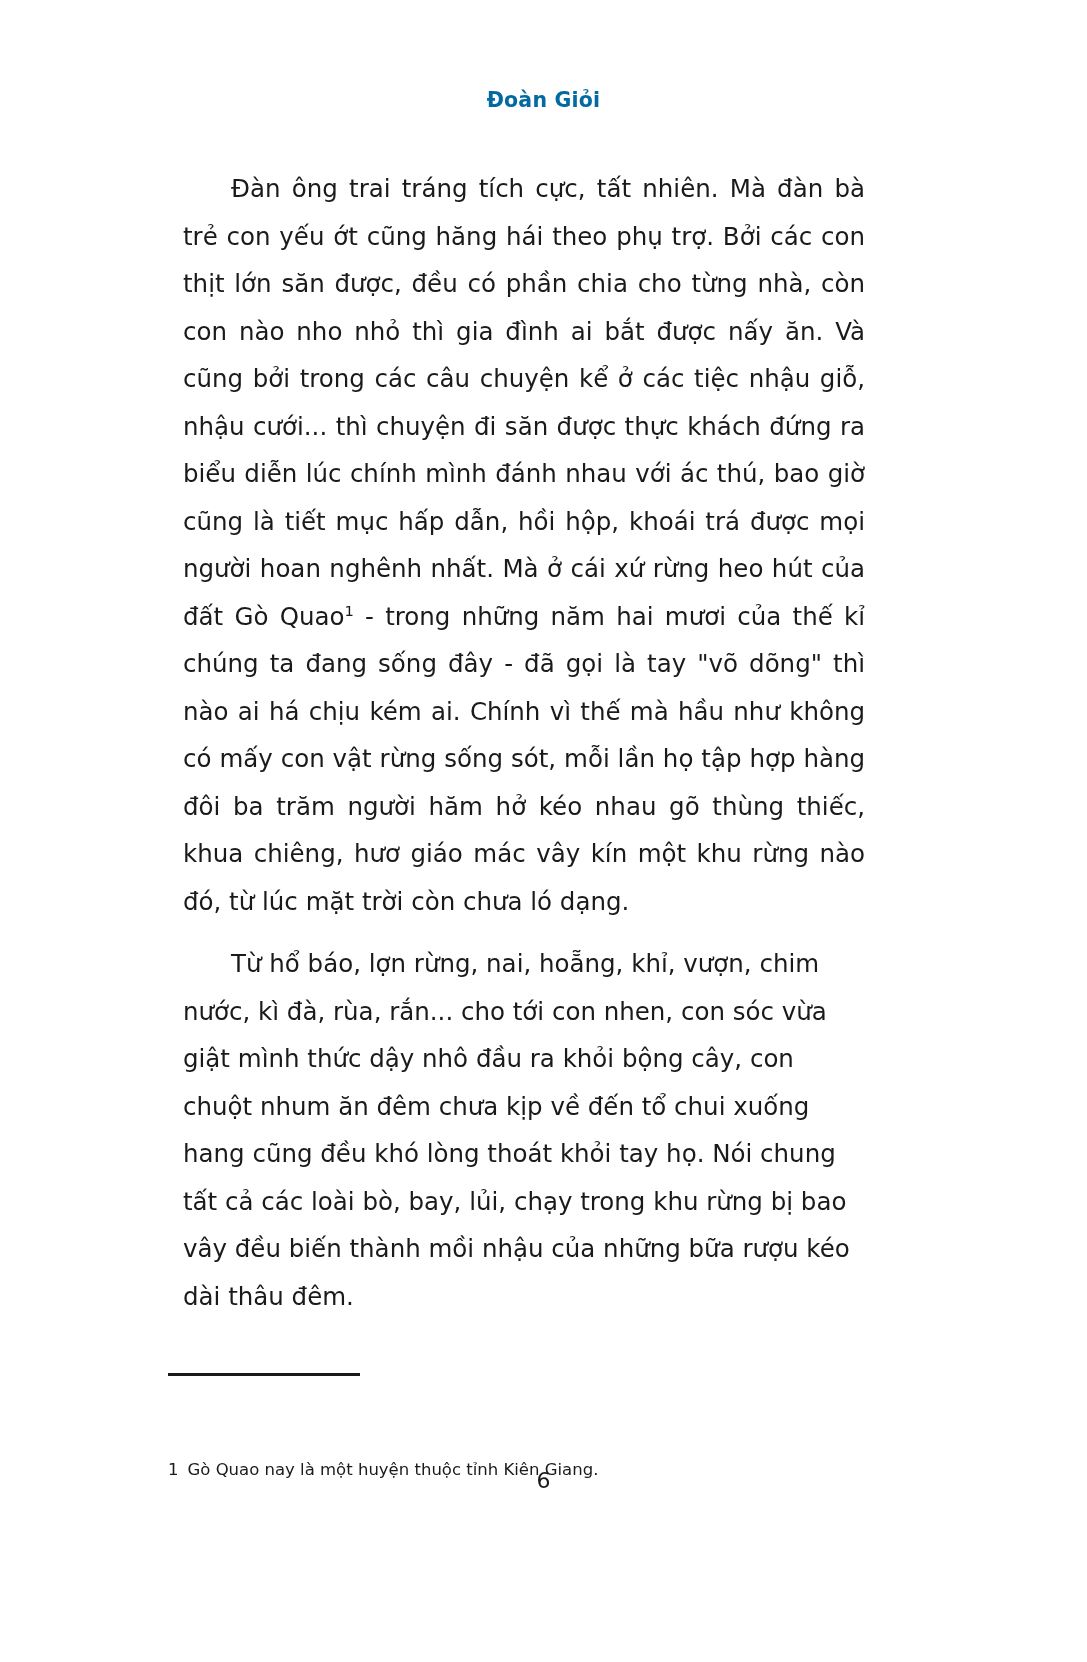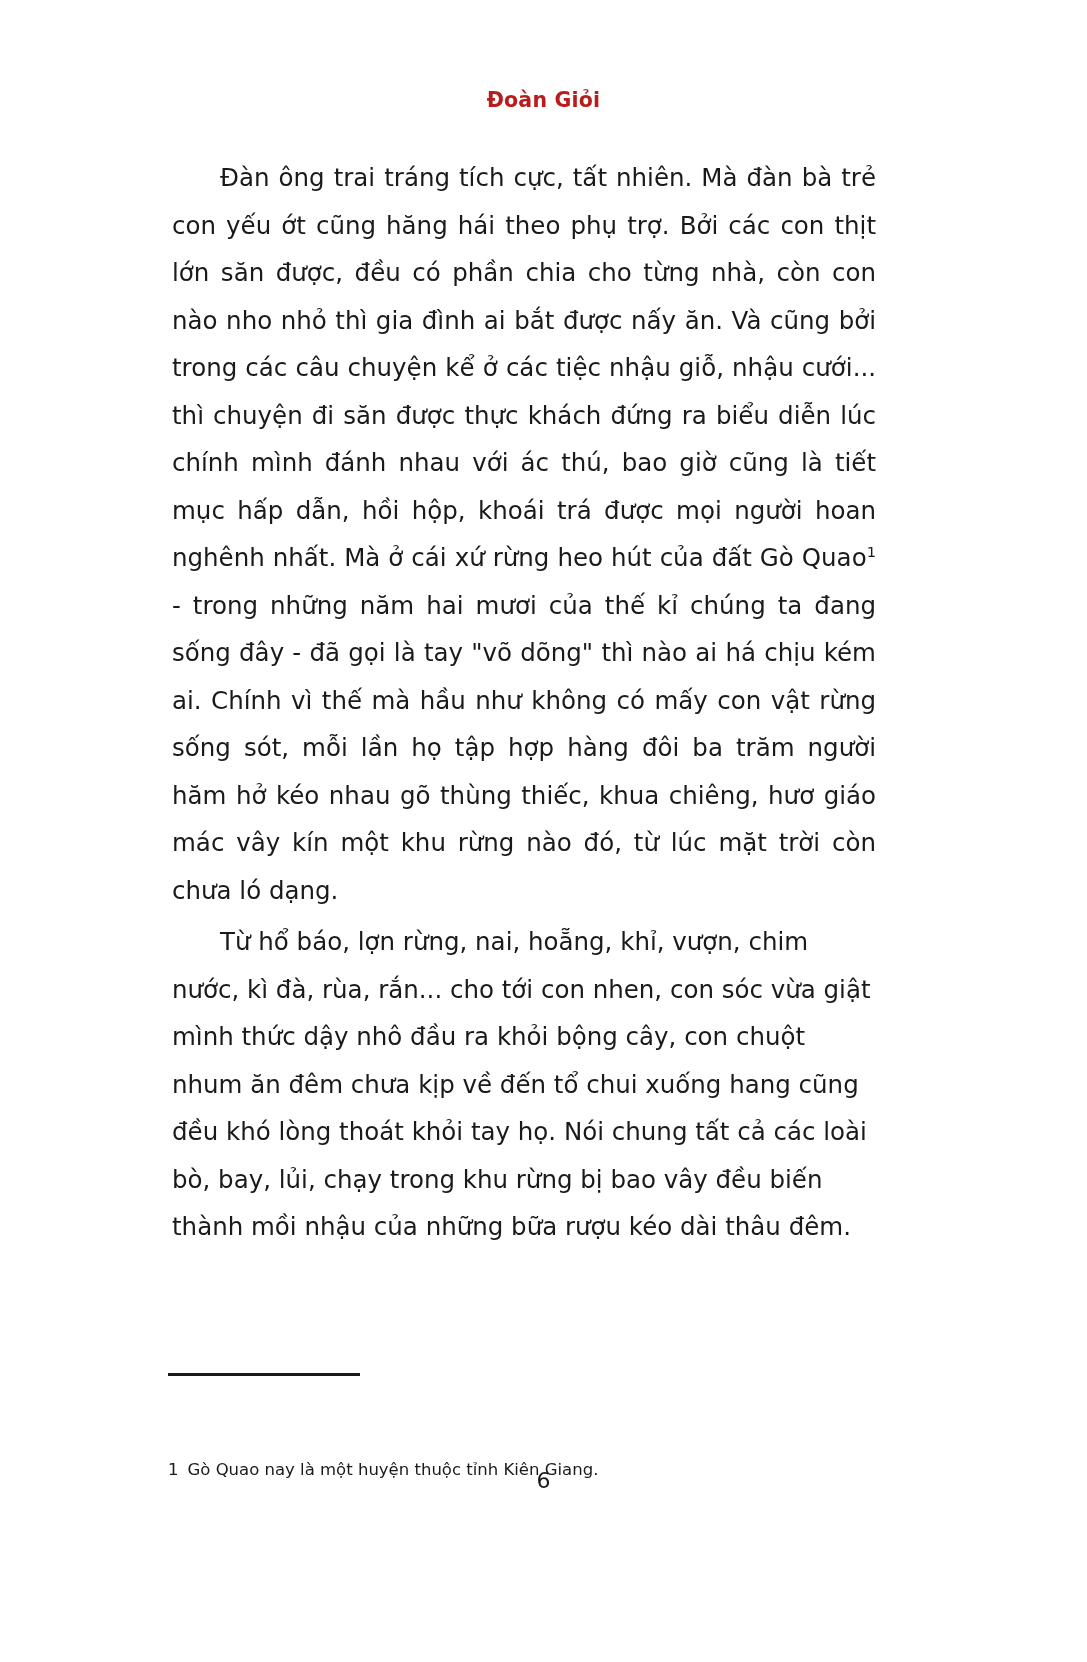--- a/index.html
+++ b/index.html
@@ -25,35 +25,35 @@
   }
   .running-head {
     position: absolute;
     top: 88px;
     left: 0;
     width: 1087px;
     text-align: center;
     font-size: 20.5px;
     font-weight: bold;
     letter-spacing: 0.2px;
-    color: #b91c1c;
+    color: #0369a1;
   }
   .body-text {
     position: absolute;
     top: 150px;
     left: 168px;
     width: 712px;
     font-size: 24.5px;
     line-height: 47.5px;
     text-align: justify;
     text-justify: inter-word;
     color: #1a1a1a;
   }
   .body-text p {
-    margin: 4px;
+    margin: 15px;
     text-indent: 48px;
     hyphens: none;
   }
   .body-text p:last-child {
     text-align: left;
   }
   sup {
     font-size: 0.6em;
     vertical-align: super;
     line-height: 0;

